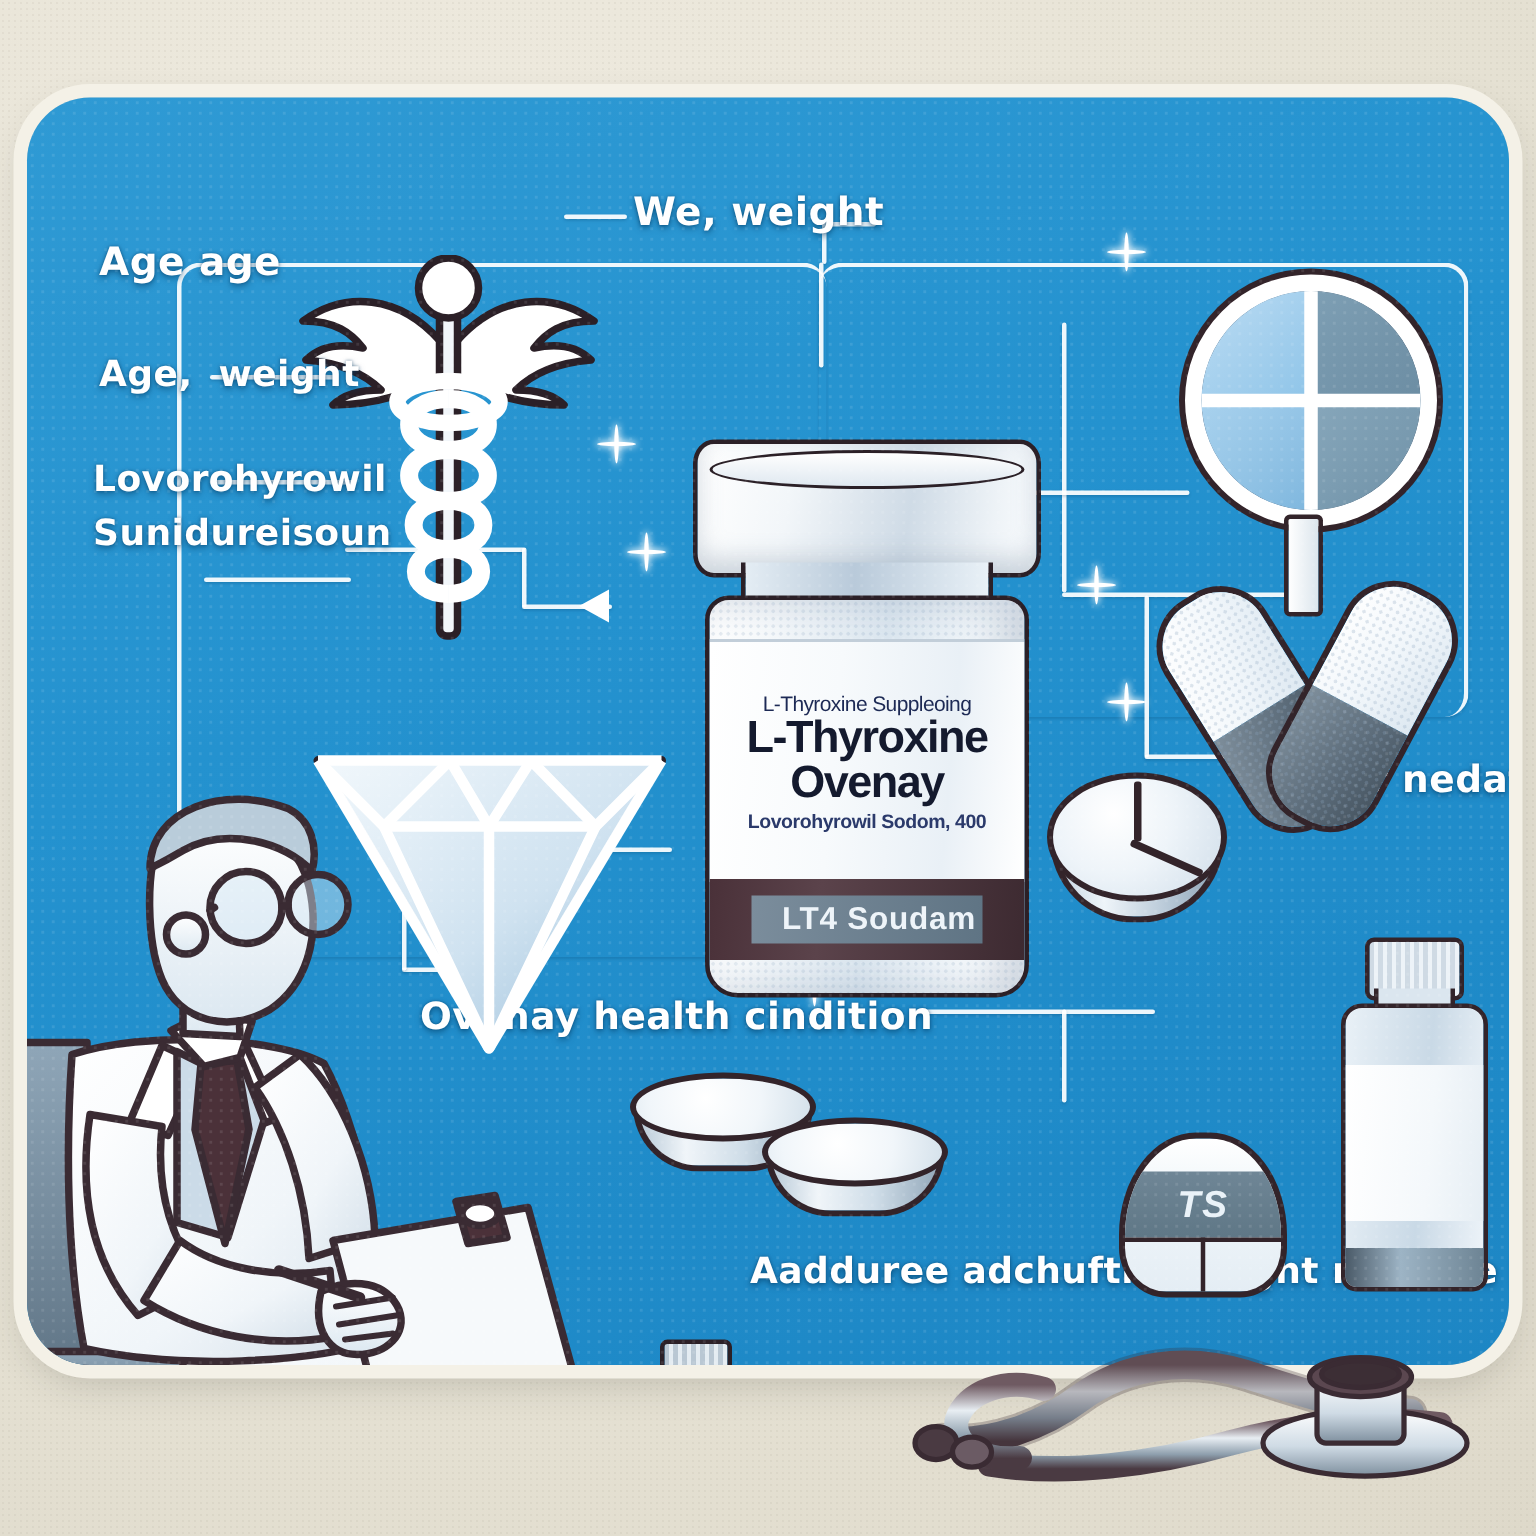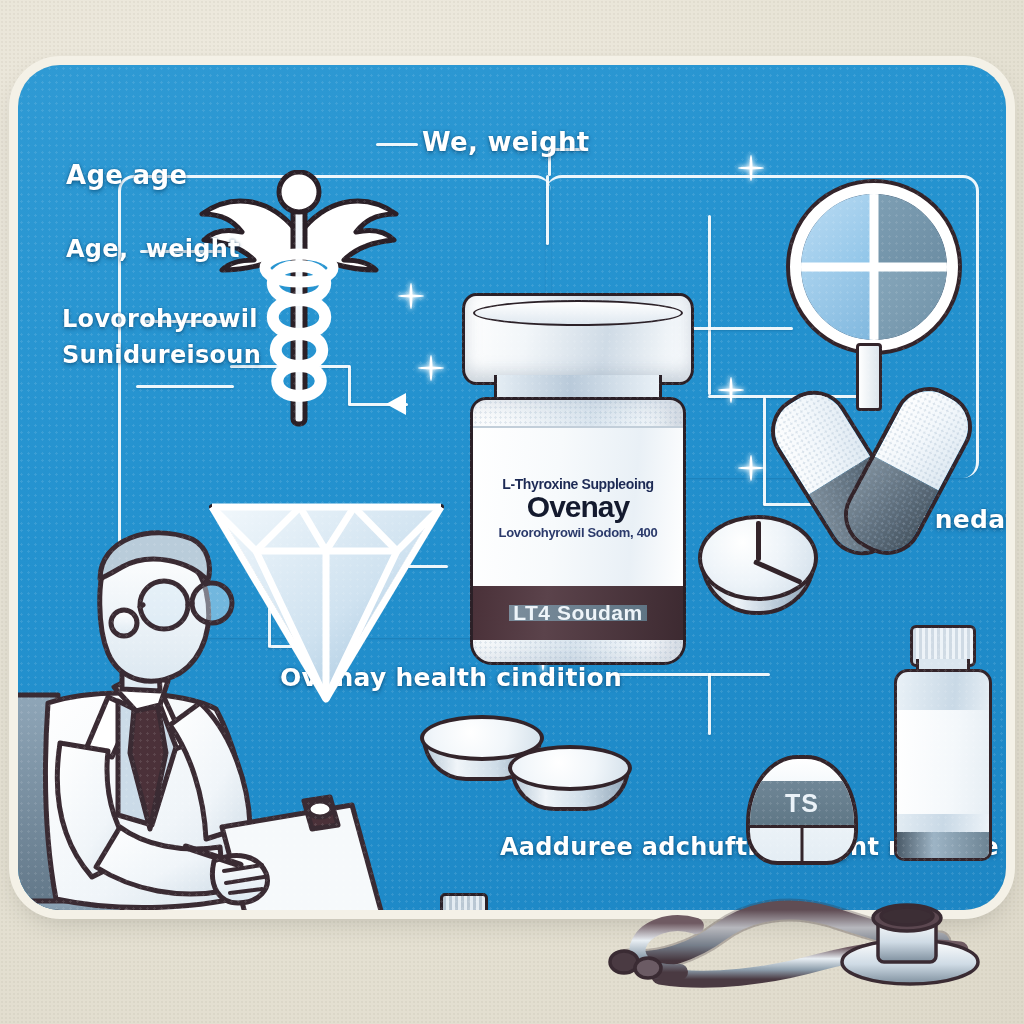--- a/index.html
+++ b/index.html
@@ -96,31 +96,31 @@
     background-image:radial-gradient(rgba(120,150,180,.22) 1px, transparent 1.1px);
     background-size:5px 5px;opacity:.8;
   }
   .btl-label{
     position:absolute;left:0;top:26px;width:100%;height:160px;
     background:linear-gradient(95deg,#ffffff,#f7fafc 40%,#e9f0f6 75%,#ffffff);
     border-top:2px solid #c2ced9;border-bottom:2px solid #6d5a62;
     display:flex;flex-direction:column;align-items:center;justify-content:center;
     text-align:center;z-index:2;
   }
-  .btl-l1{font-size:14px;font-weight:700;color:#1d2a55;letter-spacing:-.4px;}
+  .btl-l1{font-size:14px;font-weight:400;color:#1d2a55;letter-spacing:-.4px;}
   .btl-l2{font-size:30px;font-weight:700;color:#141a2e;line-height:.98;letter-spacing:-1px;}
   .btl-l3{font-size:13px;font-weight:700;color:#2b3a6b;letter-spacing:-.3px;margin-top:4px;}
   .btl-darkband{
     position:absolute;left:0;top:186px;width:100%;height:54px;z-index:2;
     background:linear-gradient(95deg,#4a3139 0%,#5b434b 35%,#3d2a31 100%);
     display:flex;align-items:center;justify-content:center;
   }
   .btl-darkband-inner{
     background:linear-gradient(95deg,#7b8d9c,#5f7484);
-    width:66%;height:16px;display:flex;align-items:center;justify-content:center;
+    width:66%;height:32px;display:flex;align-items:center;justify-content:center;padding-left:16px;
   }
   .btl-l4{font-size:21px;font-weight:700;color:#eef4f9;letter-spacing:.5px;}
 
   
   .magnifier{position:absolute;left:762px;top:118px;width:190px;height:220px;}
   .mag-ring{
     position:absolute;left:10px;top:0;width:168px;height:168px;border-radius:50%;
     border:11px solid #ffffff;box-sizing:border-box;
     box-shadow:0 0 0 4px #33242a, inset 0 0 0 4px #33242a;
     overflow:hidden;background:#8fb9d8;
@@ -180,20 +180,21 @@
     border:4px solid #33242a;border-top:none;box-sizing:border-box;
   }
 
   
   .ts-tab{position:absolute;left:728px;top:690px;width:112px;height:110px;}
   .ts-shape{
     position:absolute;inset:0;border:4px solid #33242a;box-sizing:border-box;
     border-radius:46% 46% 28% 28% / 62% 62% 30% 30%;
     background:linear-gradient(180deg,#ffffff 0%,#f3f8fb 28%,#e4edf4 100%);
     overflow:hidden;
+    font-style:italic;
   }
   .ts-band{
     position:absolute;left:0;top:22px;width:100%;height:44px;
     background:linear-gradient(180deg,#6f8696,#5f7786);
     display:flex;align-items:center;justify-content:center;
   }
   .ts-band span{color:#eaf2f8;font-size:25px;font-weight:700;letter-spacing:1px;
     font-family:"Liberation Sans",sans-serif;}
   .ts-divider{position:absolute;left:0;top:66px;width:100%;height:3px;background:#33242a;}
   .ts-divider2{position:absolute;left:50%;top:66px;width:3px;height:40px;background:#33242a;transform:translateX(-50%);}
@@ -335,20 +336,21 @@
         </g>
       </svg>
     </div>
 
     <div class="bottle">
       <div class="btl-cap"></div>
       <div class="btl-neck"></div>
       <div class="btl-body">
         <div class="btl-label">
           <div class="btl-l1">L-Thyroxine Suppleoing</div>
+          <div class="btl-l2">L-Thyroxine</div>
           <div class="btl-l2">Ovenay</div>
           <div class="btl-l3">Lovorohyrowil Sodom, 400</div>
         </div>
         <div class="btl-darkband">
           <div class="btl-darkband-inner">
             <span class="btl-l4">LT4 Soudam</span>
           </div>
         </div>
       </div>
     </div>

